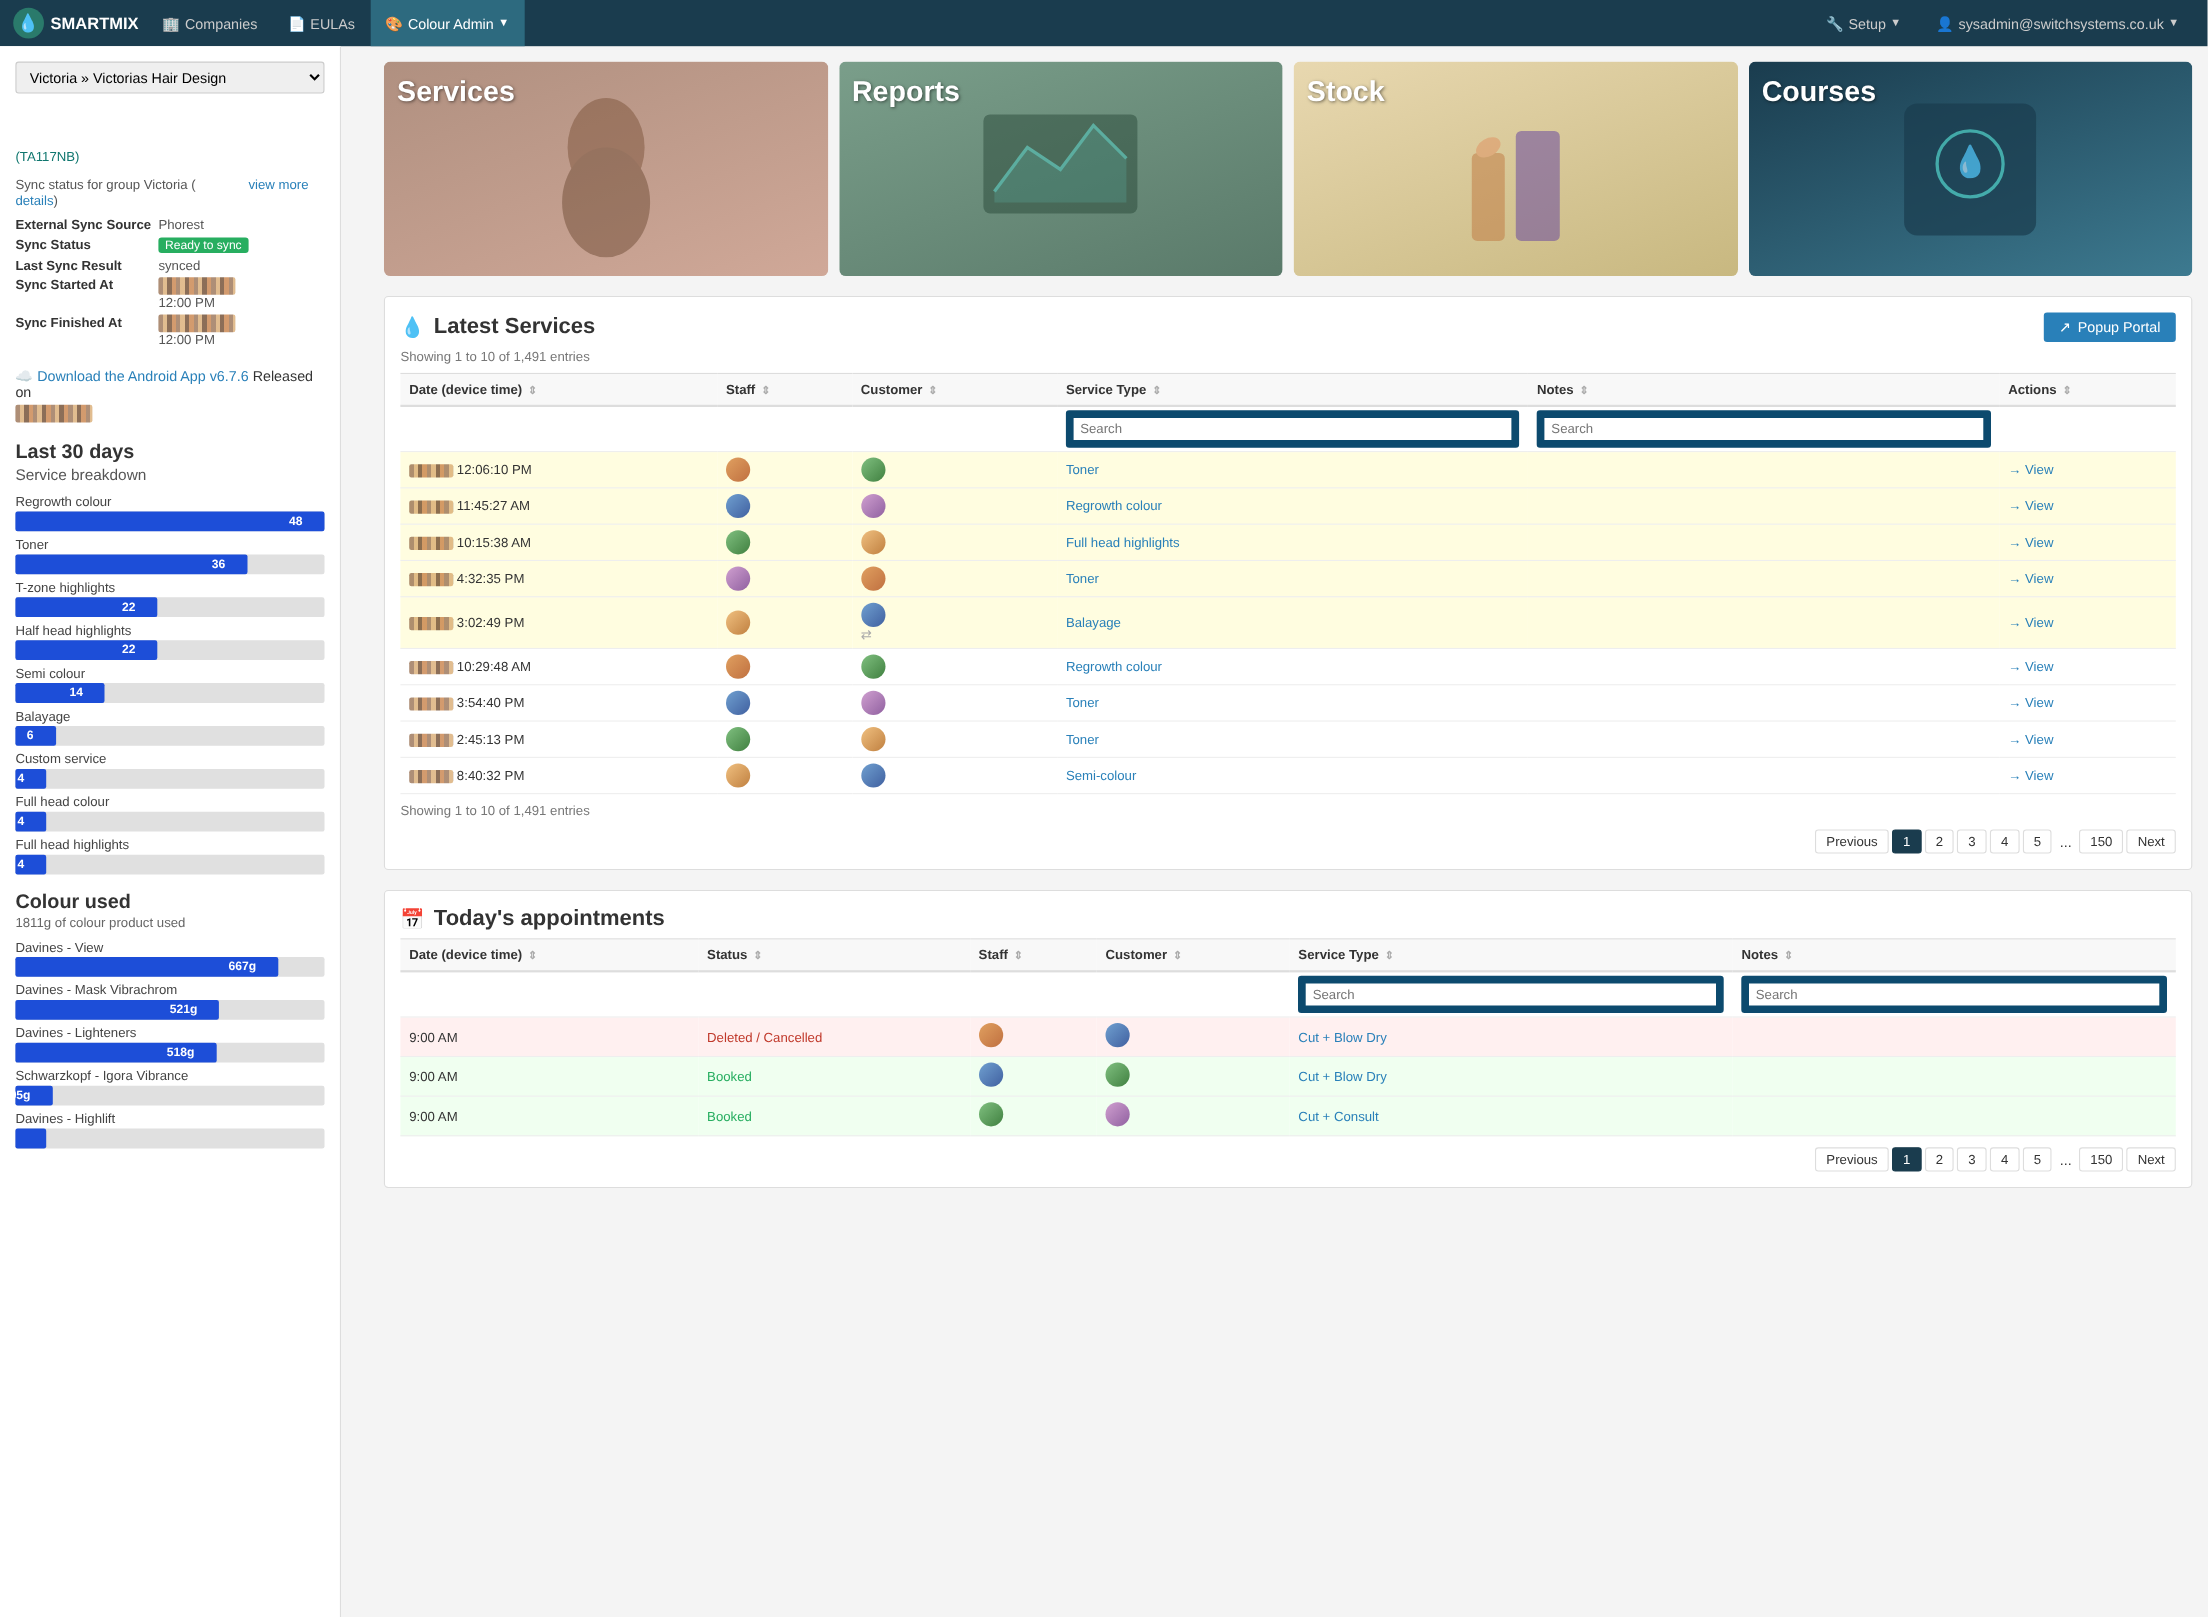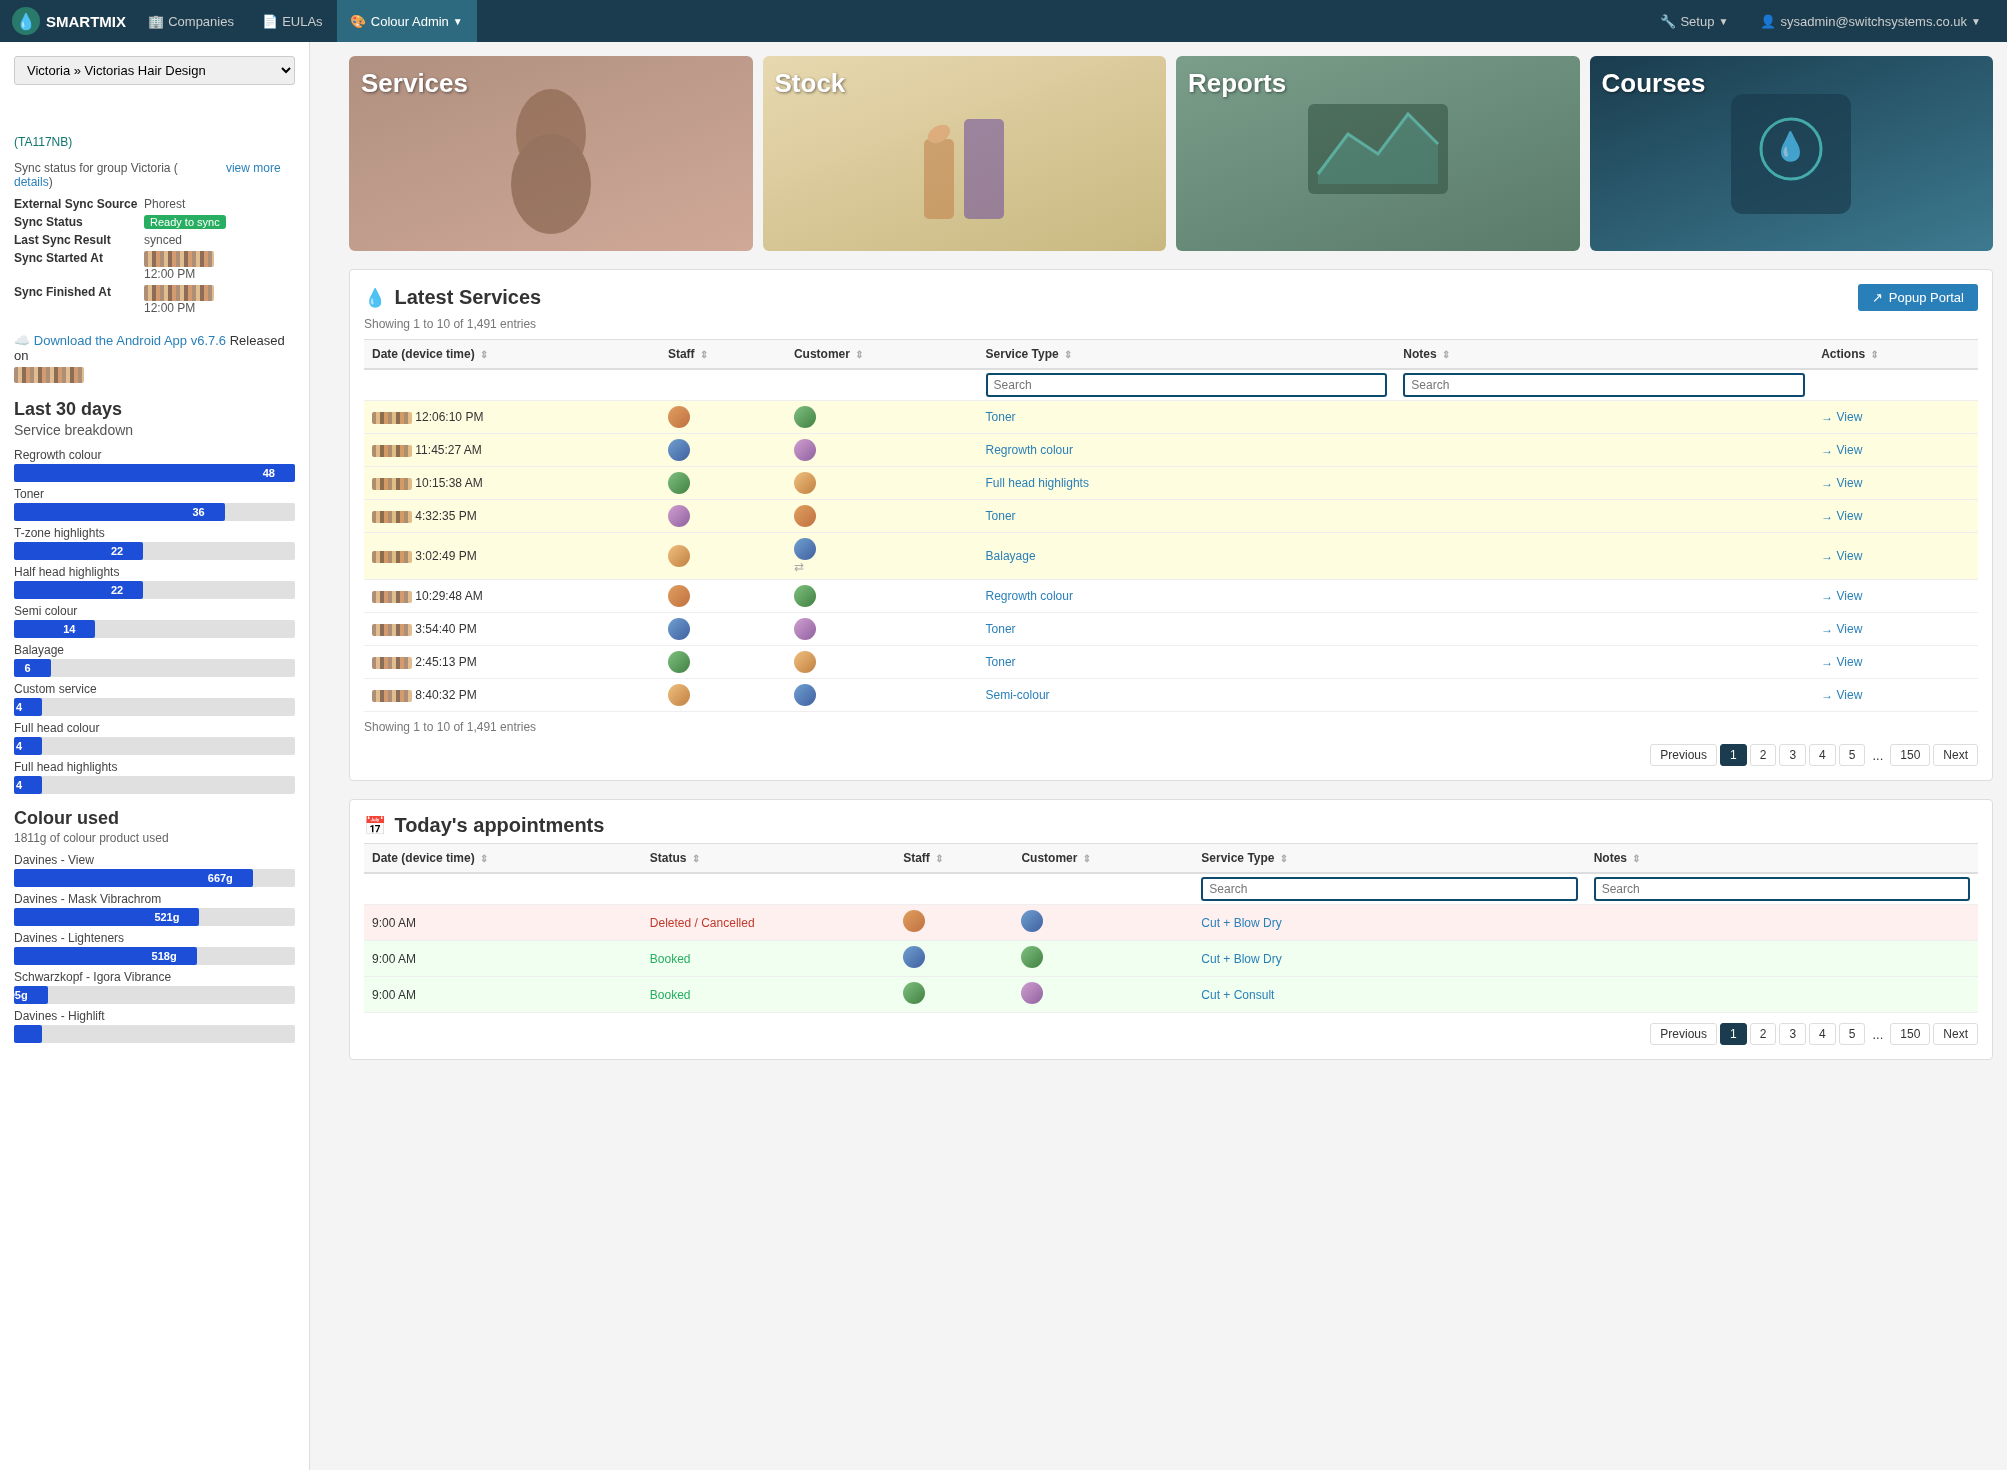--- a/index.html
+++ b/index.html
@@ -177,21 +177,21 @@
       font-weight: bold;
       white-space: nowrap;
     }
     .data-table th .sort-icon { color: #aaa; font-size: 10px; margin-left: 2px; }
     .data-table td { padding: 5px 8px; border-bottom: 1px solid #eee; vertical-align: middle; }
     .data-table tr.row-yellow { background: #fffde0; }
     .data-table tr.row-white { background: #fff; }
     .search-row td { padding: 3px 8px; }
     .search-row input {
       width: 100%;
-      border: 2px solid #0c4a6e;
+      border: 7px solid #0c4a6e;
       border-radius: 3px;
       padding: 3px 6px;
       font-size: 12px;
       color: #737373;
     }
     .link-view { color: #2980b9; text-decoration: none; cursor: pointer; }
     .service-type-link { color: #2980b9; }
 
     
     .pagination {
@@ -437,39 +437,39 @@
       <div class="hero-tile tile-services">
         <div class="tile-img-placeholder">
 
           <svg width="120" height="160" viewBox="0 0 120 160" style="opacity:0.4;">
             <ellipse cx="60" cy="60" rx="35" ry="45" fill="#6b4226"></ellipse>
             <ellipse cx="60" cy="110" rx="40" ry="50" fill="#5a3820"></ellipse>
           </svg>
         </div>
         <div class="hero-tile-label">Services</div>
       </div>
+      <div class="hero-tile tile-reports">
+        <div class="tile-img-placeholder">
+          <svg width="160" height="120" viewBox="0 0 160 120" style="opacity:0.5;">
+            <rect x="10" y="10" width="140" height="90" rx="6" fill="#2a4a3a"></rect>
+            <polyline points="20,80 50,40 80,60 110,20 140,50" fill="none" stroke="#4ecdc4" stroke-width="3"></polyline>
+            <polygon points="20,80 50,40 80,60 110,20 140,50 140,90 20,90" fill="rgba(78,205,196,0.3)"></polygon>
+          </svg>
+        </div>
+        <div class="hero-tile-label">Reports</div>
+      </div>
       <div class="hero-tile tile-stock">
         <div class="tile-img-placeholder">
           <svg width="120" height="150" viewBox="0 0 120 150" style="opacity:0.5;">
             <rect x="20" y="60" width="30" height="80" rx="5" fill="#c07840"></rect>
             <rect x="60" y="40" width="40" height="100" rx="5" fill="#6040a0"></rect>
             <ellipse cx="35" cy="55" rx="12" ry="8" fill="#e09060" transform="rotate(-30 35 55)"></ellipse>
           </svg>
         </div>
         <div class="hero-tile-label">Stock</div>
-      </div>
-      <div class="hero-tile tile-reports">
-        <div class="tile-img-placeholder">
-          <svg width="160" height="120" viewBox="0 0 160 120" style="opacity:0.5;">
-            <rect x="10" y="10" width="140" height="90" rx="6" fill="#2a4a3a"></rect>
-            <polyline points="20,80 50,40 80,60 110,20 140,50" fill="none" stroke="#4ecdc4" stroke-width="3"></polyline>
-            <polygon points="20,80 50,40 80,60 110,20 140,50 140,90 20,90" fill="rgba(78,205,196,0.3)"></polygon>
-          </svg>
-        </div>
-        <div class="hero-tile-label">Reports</div>
       </div>
       <div class="hero-tile tile-courses">
         <div class="tile-img-placeholder">
           <svg width="160" height="160" viewBox="0 0 160 160" style="opacity:0.7;">
             <rect x="20" y="20" width="120" height="120" rx="12" fill="#1a3c4e"></rect>
             <circle cx="80" cy="75" r="30" fill="none" stroke="#4ecdc4" stroke-width="3"></circle>
             <text x="80" y="82" text-anchor="middle" font-size="28" fill="#4ecdc4">💧</text>
           </svg>
         </div>
         <div class="hero-tile-label">Courses</div>

